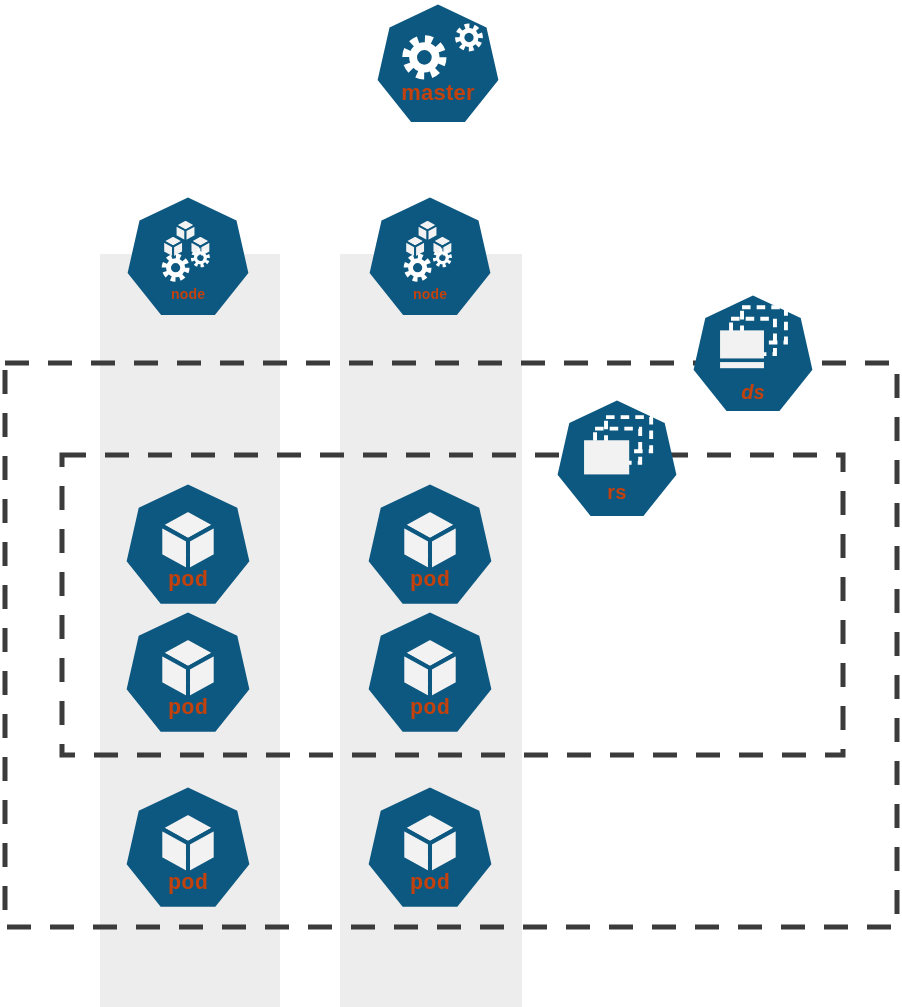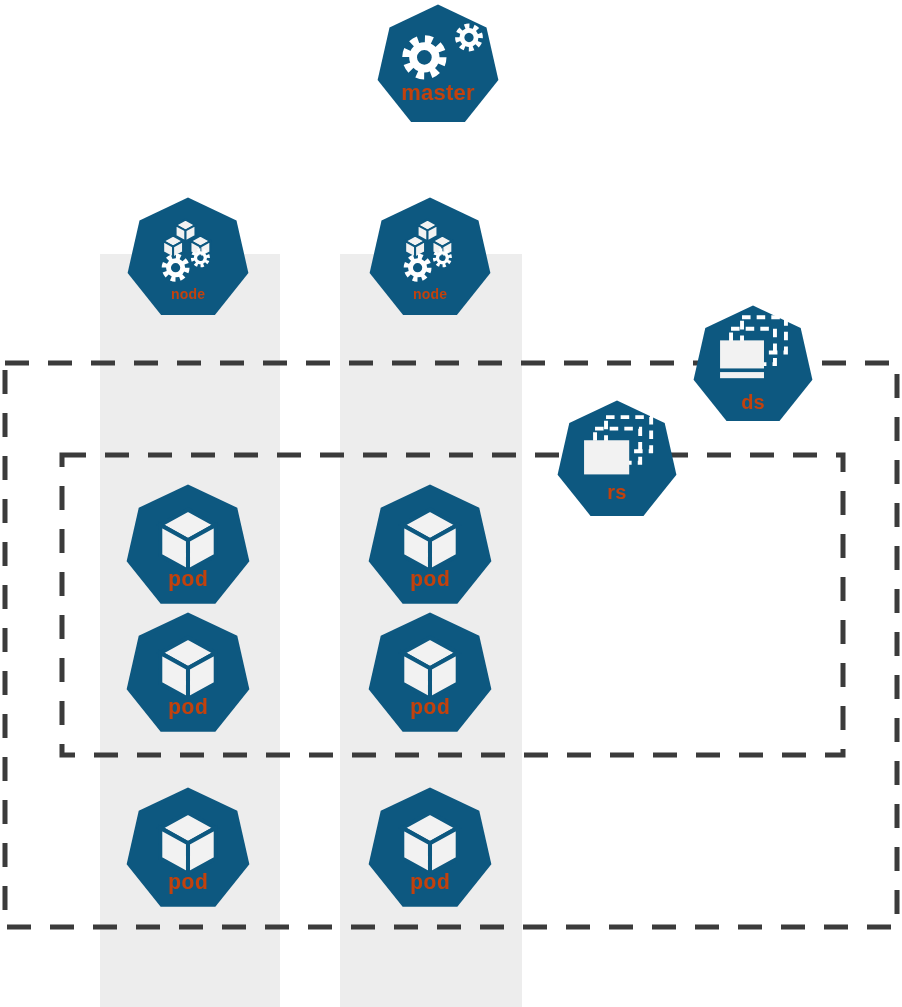--- a/index.html
+++ b/index.html
@@ -111,21 +111,21 @@
               <circle r="5.72" fill="none" stroke="#ffffff" stroke-width="3.96"></circle>
             </g>
             <g transform="translate(60,49) rotate(20)">
               <circle r="6.00" fill="none" stroke="#ffffff" stroke-width="3.30" stroke-dasharray="2.45 2.26"></circle>
               <circle r="3.90" fill="none" stroke="#ffffff" stroke-width="2.70"></circle>
             </g>
           </g>
         </svg>
         <span class="hep-label lbl-node" style="top:82%">node</span>
       </div>
-      <div class="hep-node" style="left: 692px; top: 305px; width: 122px; height: 116px;">
+      <div class="hep-node" style="left: 692px; top: 295px; width: 122px; height: 116px; font-style: italic;">
         <svg viewBox="0 0 100 95.1" preserveAspectRatio="none" xmlns="http://www.w3.org/2000/svg">
           <polygon points="50,0.4 89.1,18.9 98.7,61.2 71.7,95 28.3,95 1.3,61.2 10.9,18.9" fill="#0d5880"></polygon>
           <g>
             <rect x="41" y="10" width="36" height="29" fill="none" stroke="#ffffff" stroke-width="3.2" stroke-dasharray="7 5"></rect>
             <rect x="32" y="19.5" width="36" height="29" fill="none" stroke="#ffffff" stroke-width="3.2" stroke-dasharray="7 5"></rect>
             <rect x="23" y="29" width="36" height="23" fill="#f2f2f2"></rect>
             <rect x="23" y="55" width="36" height="5" fill="#f2f2f2"></rect>
           </g>
         </svg>
         <span class="hep-label lbl-daemonset" style="top:84%">ds</span>

